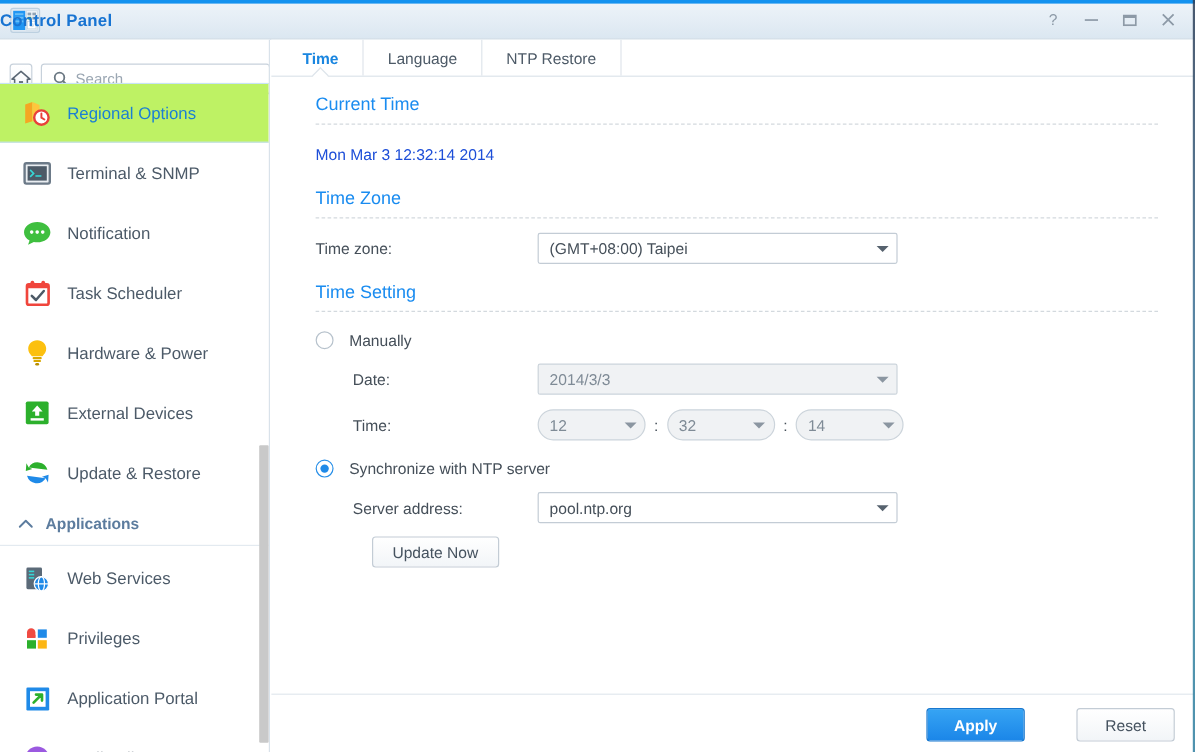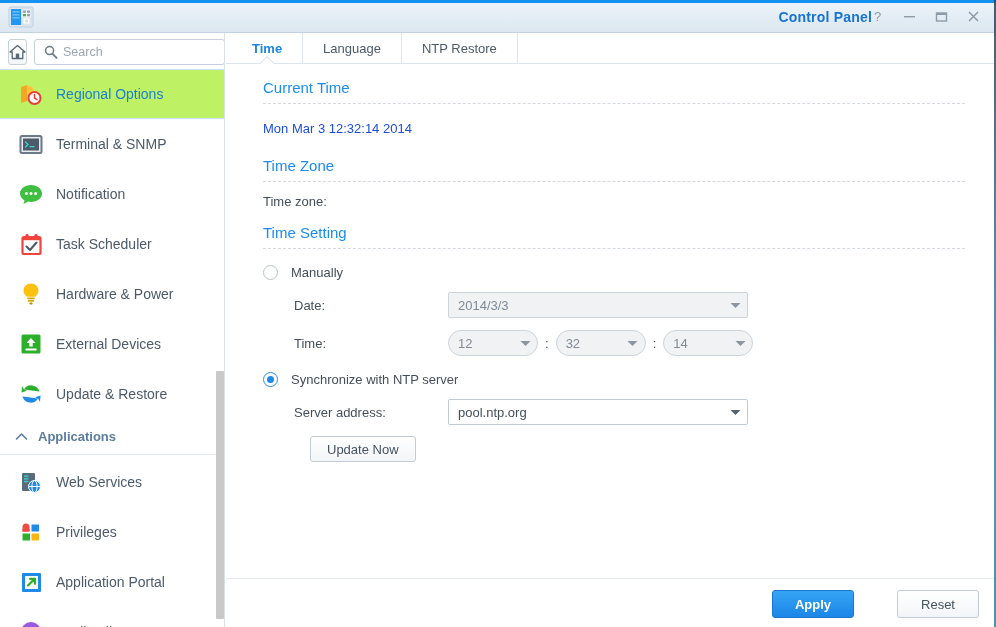--- a/index.html
+++ b/index.html
@@ -45,21 +45,21 @@
     position: absolute;
     left: 8px; top: 5px;
     width: 26px; height: 24px;
   }
   .win-title {
     position: absolute;
     left: 0; top: 0;
     width: 872px;
     height: 33px;
     line-height: 35px;
-    text-align: right;
+    text-align: left;
     font-size: 14px;
     font-weight: bold;
     color: #1874d2;
     letter-spacing: .2px;
     pointer-events: none;
   }
   .win-buttons {
     position: absolute;
     right: 8px; top: 4px;
     display: flex;
@@ -84,21 +84,21 @@
     width: 225px;
     height: 594px;
     background: #ffffff;
     border-right: 1px solid #d9e2ea;
     box-sizing: border-box;
     overflow: hidden;
   }
   .side-top {
     position: relative;
     height: 36px;
-    padding: 6px 8px 0 8px;
+    padding: 20px 8px 0 8px;
     display: flex;
     align-items: flex-start;
     gap: 7px;
     box-sizing: border-box;
   }
   .home-btn {
     width: 32px; height: 26px;
     border: 1px solid #c7d1db;
     border-radius: 3px;
     background: linear-gradient(to bottom, #ffffff, #f3f6f9);
@@ -658,20 +658,28 @@
     <div class="panel">
 
       <div class="section-title">Current Time</div>
       <div class="dashed-sep"></div>
       <div class="cur-time">Mon Mar 3 12:32:14 2014</div>
 
       <div class="section-title">Time Zone</div>
       <div class="dashed-sep"></div>
       <div class="row">
         <span class="rlabel">Time zone:</span>
+        <div class="combo combo-tz">
+          <span class="cval">(GMT+08:00) Taipei</span>
+          <span class="arrow">
+            <svg width="11" height="7" viewBox="0 0 11 7">
+                <path d="M0.5 1 L5.5 6 L10.5 1 Z" fill="#56626e"></path>
+              </svg>
+          </span>
+        </div>
       </div>
 
       <div class="section-title">Time Setting</div>
       <div class="dashed-sep"></div>
 
       <div class="radio-row">
         <span class="radio"></span>
         <span class="radio-label">Manually</span>
       </div>
 

